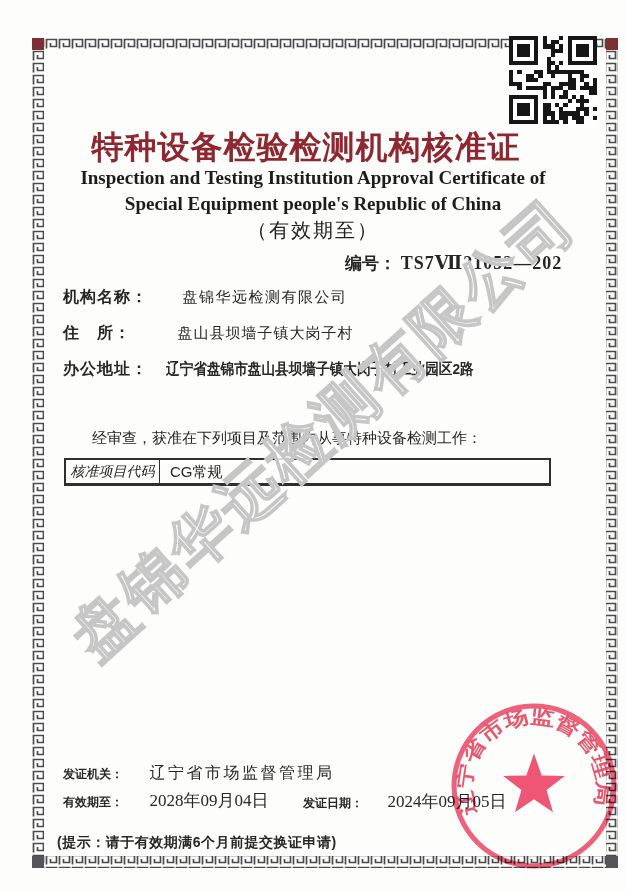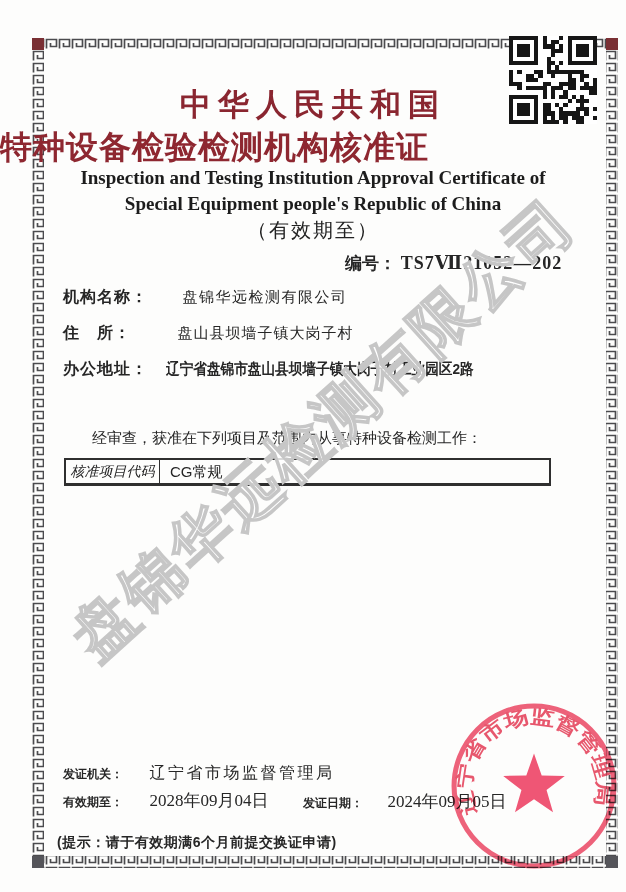--- a/index.html
+++ b/index.html
@@ -6,21 +6,21 @@
   .page{position:relative;width:626px;height:892px;background:#fdfdfc;overflow:hidden;
         font-family:"Liberation Sans","DejaVu Sans",sans-serif;color:#262626;}
   
   .frame{position:absolute;left:32px;top:38px;}
   
   .qr{position:absolute;left:509px;top:36px;width:88px;height:88px;background:#fff;z-index:7;}
   .qr svg{width:88px;height:88px;display:block;}
   
   .t-cn1{position:absolute;left:0;top:84px;width:626px;text-align:center;
          font-size:31px;font-weight:700;letter-spacing:7px;color:#8a2630;z-index:1;}
-  .t-cn2{position:absolute;left:0;top:126px;width:612px;
+  .t-cn2{position:absolute;left:0;top:126px;width:612px;text-align:center;
          font-size:32px;font-weight:700;letter-spacing:1px;color:#8e2730;z-index:1;}
   .t-en{position:absolute;left:0;width:626px;text-align:center;
         font-family:"Liberation Serif","DejaVu Serif",serif;font-weight:700;
         font-size:19px;color:#1c1c1c;z-index:1;}
   .t-en1{top:167px;} .t-en2{top:193px;}
   .t-sub{position:absolute;left:0;top:217px;width:626px;text-align:center;
          font-size:20px;color:#222;z-index:1;letter-spacing:2px;}
   
   .numrow{position:absolute;left:345px;top:252px;font-size:17px;z-index:1;}
   .numrow .lbl{font-weight:600;}
@@ -84,21 +84,20 @@
         <path d="M1.5 10.5 V1.5 H11.5 V8.5 H5.5 V5" fill="none" stroke="#4b4b4e" stroke-width="1.7"></path>
       </pattern>
     </defs>
     <path d="M0 0 H586 V830 H0 Z M12 12 H574 V818 H12 Z" fill-rule="evenodd" fill="url(#meander)"></path>
     <rect x="0" y="0" width="12" height="12" fill="#7a3034"></rect>
     <rect x="574" y="0" width="12" height="12" fill="#7a3034"></rect>
     <rect x="0" y="818" width="12" height="12" fill="#55555a"></rect>
     <rect x="574" y="818" width="12" height="12" fill="#55555a"></rect>
   </svg>
 
-  <div class="t-cn1">中华人民共和国</div>
   <div class="t-cn2">特种设备检验检测机构核准证</div>
   <div class="t-en t-en1">Inspection and Testing Institution Approval Certificate of</div>
   <div class="t-en t-en2">Special Equipment people's Republic of China</div>
   <div class="t-sub">（有效期至）</div>
 
   <div class="numrow">
     <span class="lbl">编号：</span>
     <span class="val">TS7Ⅶ21052—202</span>
   </div>
 

